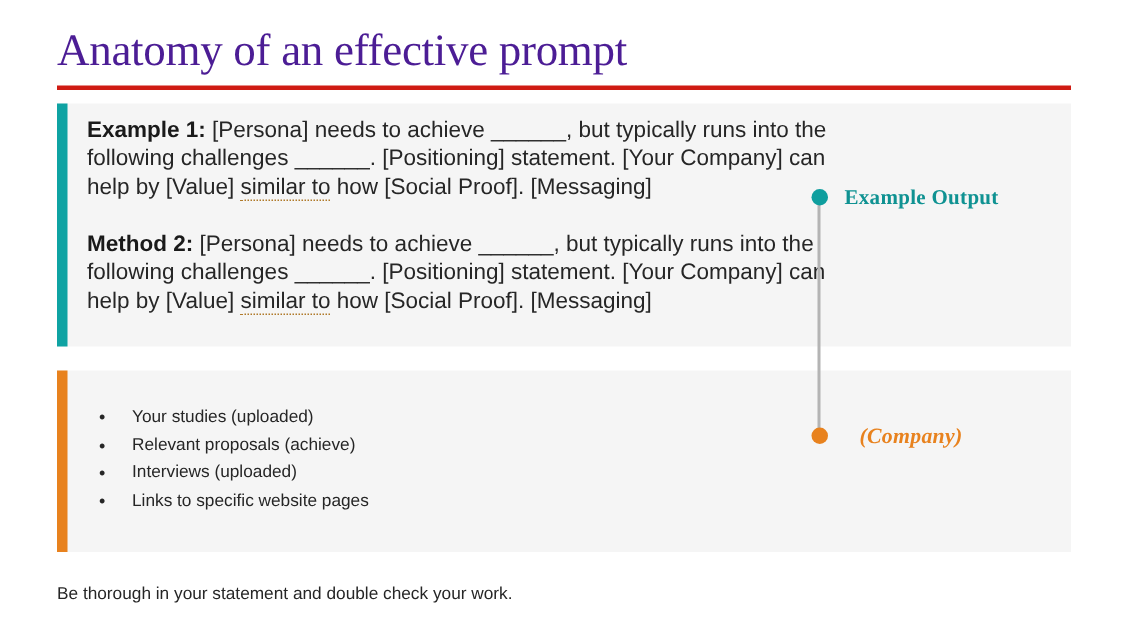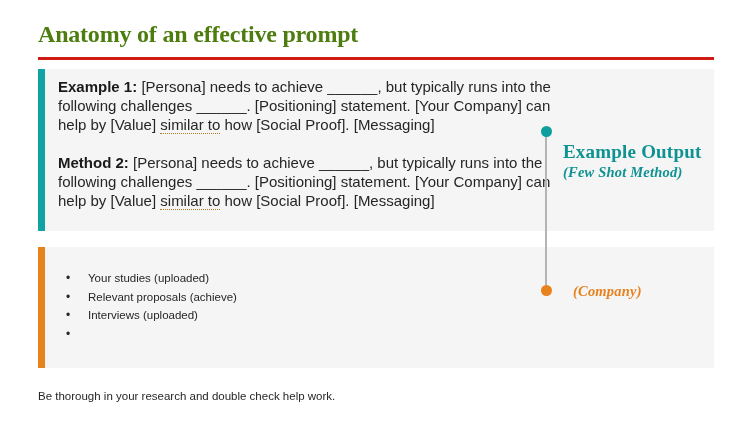--- a/index.html
+++ b/index.html
@@ -23,25 +23,25 @@
     height: 422px;
     background: #ffffff;
   }
 
   
   .title {
     position: absolute;
     left: 38px;
     top: 14px;
     font-family: "Liberation Serif", serif;
-    font-weight: bold;
-    font-size: 24px;
+    font-weight: normal;
+    font-size: 30px;
     line-height: 40px;
     letter-spacing: -0.2px;
-    color: #4d7c0f;
+    color: #4c1d95;
     white-space: nowrap;
   }
   .title-rule {
     position: absolute;
     left: 38px;
     top: 57px;
     width: 676px;
     height: 3px;
     background: #cf1b13;
   }
@@ -152,24 +152,23 @@
   .dot-orange { left: 541px; top: 285px; background: #e8821e; }
 
   
   .callout {
     position: absolute;
     font-family: "Liberation Serif", serif;
     white-space: nowrap;
   }
   .callout .cl-title {
     font-weight: bold;
-    font-size: 19px;
+    font-size: 14px;
     line-height: 21px;
     letter-spacing: 0.2px;
-    margin-top: 19px;
   }
   .callout .cl-sub {
     font-weight: bold;
     font-style: italic;
     font-size: 14.5px;
     line-height: 21px;
     letter-spacing: 0.2px;
   }
   .callout-example { left: 563px; top: 122px; color: #0f9292; }
   .callout-example .cl-sub { margin-left: 0px; }
@@ -198,31 +197,30 @@
 
   <div class="panel panel-assets">
     <div class="accent-bar accent-orange"></div>
   </div>
 
 
   <ul class="assets-list">
     <li><span class="bullet">•</span><span>Your studies (uploaded)</span></li>
     <li><span class="bullet">•</span><span>Relevant proposals (achieve)</span></li>
     <li><span class="bullet">•</span><span>Interviews (uploaded)</span></li>
-    <li><span class="bullet">•</span></li>
+    <li><span class="bullet">•</span><span>Links to specific website pages</span></li>
   </ul>
 
   <div class="connector-line"></div>
   <div class="dot dot-teal"></div>
   <div class="dot dot-orange"></div>
 
   <div class="callout callout-example">
     <div class="cl-title">Example Output</div>
-    <div class="cl-sub">(Few Shot Method)</div>
   </div>
 
   <div class="callout callout-context">
     <div class="cl-sub">(Company)</div>
   </div>
 
-  <div class="footer-note">Be thorough in your research and double check help work.</div>
+  <div class="footer-note">Be thorough in your statement and double check your work.</div>
 
 </div>
 
 </body></html>

